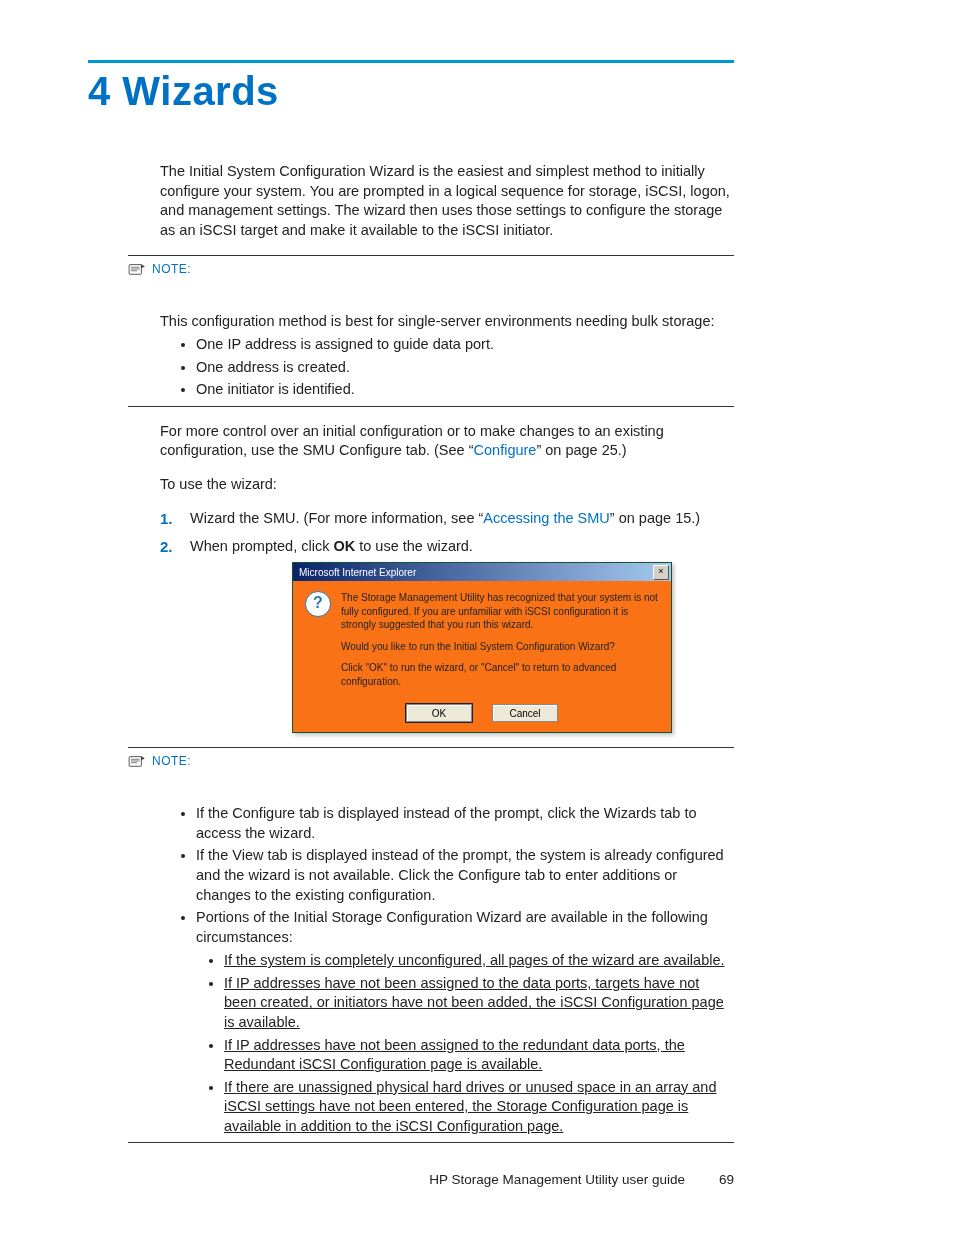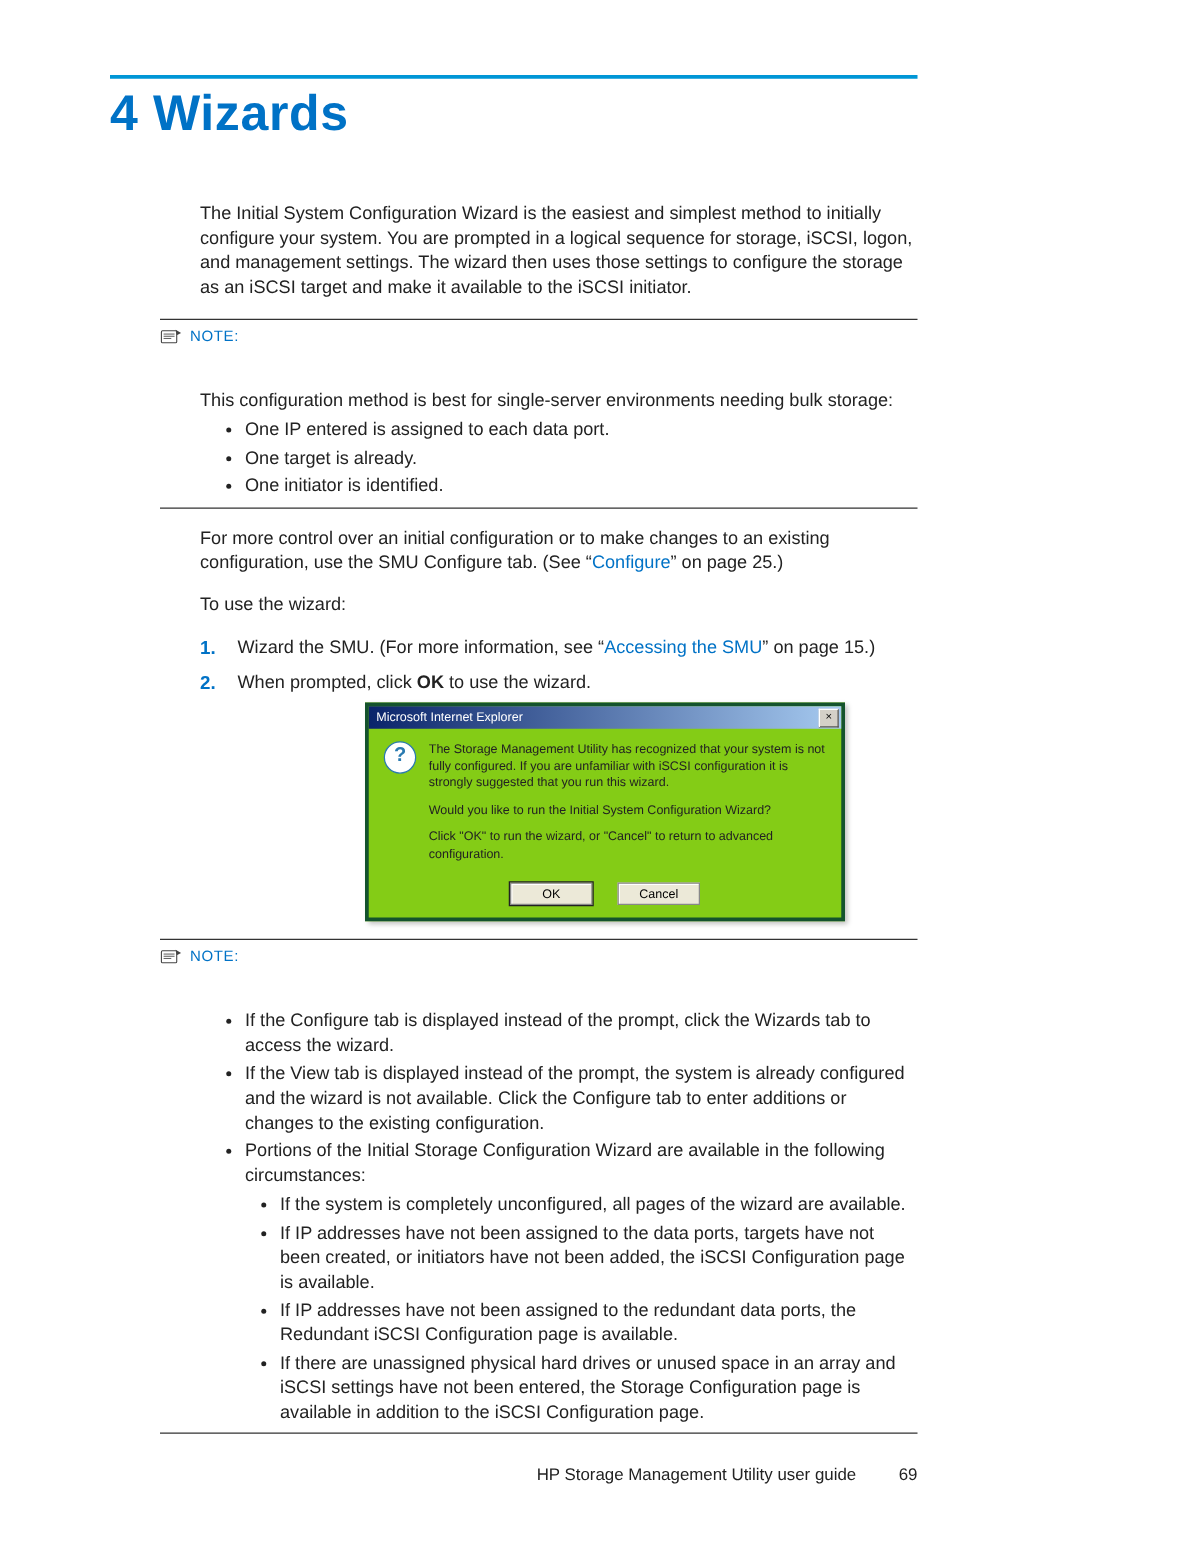--- a/index.html
+++ b/index.html
@@ -60,21 +60,21 @@
     font-size: 14.5px;
     line-height: 1.35;
     margin-top: 36px;
   }
   ul.bullets {
     list-style: disc;
     margin: 4px 0 4px 0;
     padding-left: 36px;
   }
   ul.bullets li { margin: 3px 0; }
-  ul.bullets.inner { padding-left: 28px; }
+  ul.bullets.inner { padding-left: 28px; text-decoration: underline; }
   ol.steps {
     list-style: none;
     margin: 8px 0 8px 72px;
     padding: 0;
     counter-reset: step;
     font-size: 14.5px;
   }
   ol.steps > li {
     counter-increment: step;
     position: relative;
@@ -90,22 +90,22 @@
     font-weight: 700;
     font-size: 15px;
   }
   a.link { color: #0072c6; text-decoration: none; }
   .bold { font-weight: 700; }
 
   
   .dialog {
     width: 378px;
     margin: 6px 0 10px 102px;
-    border: 3px solid #14532d;
-    background: #84cc16;
+    border: 1px solid #14532d;
+    background: #f97316;
     font-family: Tahoma, Arial, sans-serif;
     font-size: 10px;
     color: #222;
     box-shadow: 2px 2px 4px rgba(0,0,0,0.25);
   }
   .dialog .titlebar {
     background: linear-gradient(to right, #0a246a, #a6caf0);
     color: #fff;
     display: flex;
     align-items: center;
@@ -189,22 +189,22 @@
             <rect x="1" y="3" width="14" height="11" rx="1" fill="none" stroke="#444" stroke-width="1"></rect>
             <path d="M3 6h10M3 8h10M3 10h7" stroke="#444" stroke-width="0.8"></path>
             <path d="M14 2l5 3-4 2z" fill="#444"></path>
           </svg>
       </span>
       <span class="note-label">NOTE:</span>
     </div>
     <div class="note-body">
       <div>This configuration method is best for single-server environments needing bulk storage:</div>
       <ul class="bullets">
-        <li>One IP entered is assigned to each data port.</li>
-        <li>One target is already.</li>
+        <li>One IP address is assigned to guide data port.</li>
+        <li>One address is created.</li>
         <li>One initiator is identified.</li>
       </ul>
     </div>
     <div class="note-rule"></div>
   </div>
 
   <p class="body-indent">
     <span>For more control over an initial configuration or to make changes to an existing configuration, use the SMU Configure tab. (See “</span><a class="link">Configure</a><span>” on page 25.)</span>
   </p>
 

